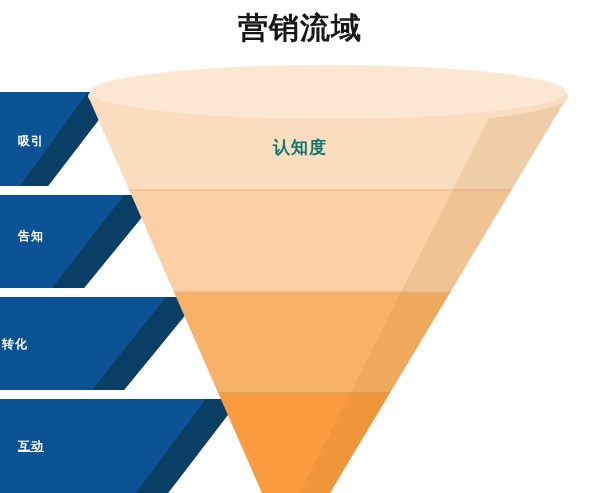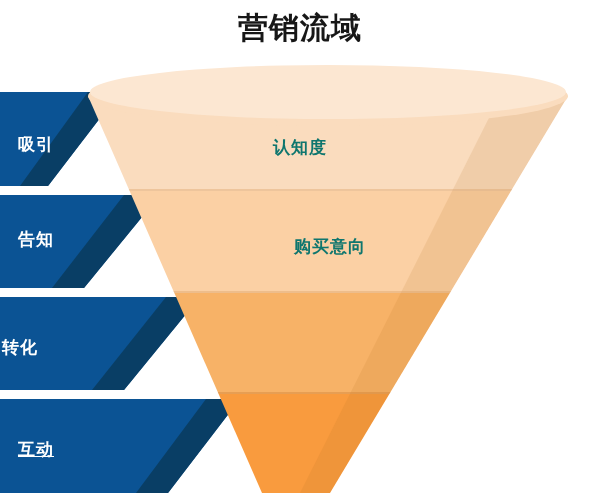--- a/index.html
+++ b/index.html
@@ -42,21 +42,21 @@
     position: absolute;
     left: 0;
     top: 0;
     width: 600px;
     height: 493px;
   }
 
   
   .stage-label {
     position: absolute;
-    font-size: 17px;
+    font-size: 12px;
     font-weight: bold;
     color: #ffffff;
     white-space: nowrap;
     letter-spacing: 1px;
   }
   .funnel-label {
     position: absolute;
     font-size: 17px;
     font-weight: bold;
     color: #0f766e;
@@ -129,15 +129,14 @@
     </g>
 
   </svg>
 
   <div class="stage-label" style="left:18px; top:133px;">吸引</div>
   <div class="stage-label" style="left:18px; top:228px;">告知</div>
   <div class="stage-label" style="left:2px; top:336px;">转化</div>
   <div class="stage-label" style="left:18px; top:438px;text-decoration:underline;">互动</div>
 
   <div class="funnel-label" style="left:240px; top:136px; width:120px;">认知度</div>
-  <div class="funnel-label" style="left:270px; top:235px; width:120px;">购买意向</div>
 
 </div>
 
 </body></html>

